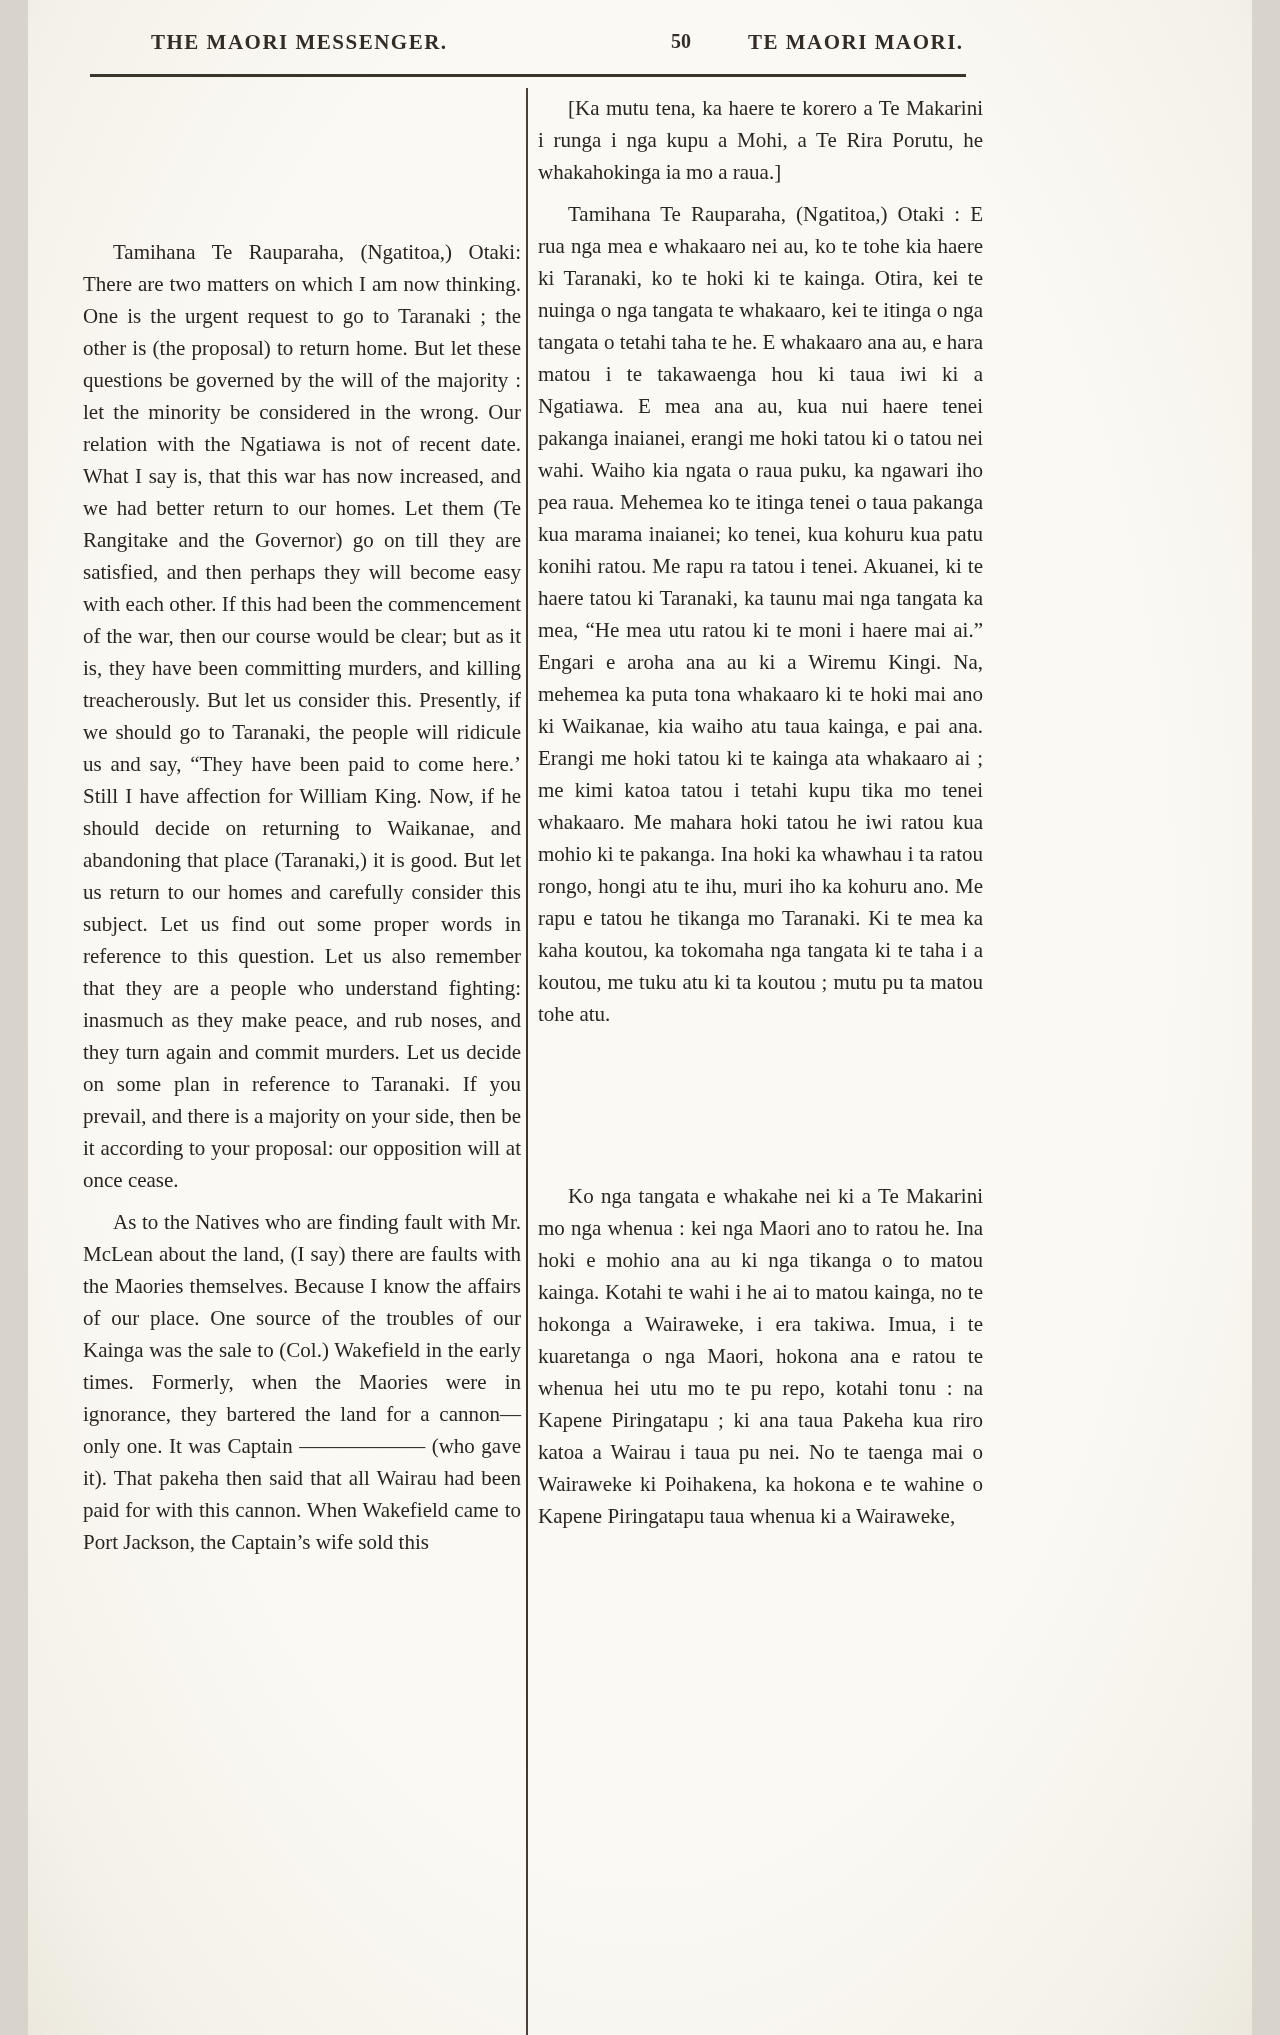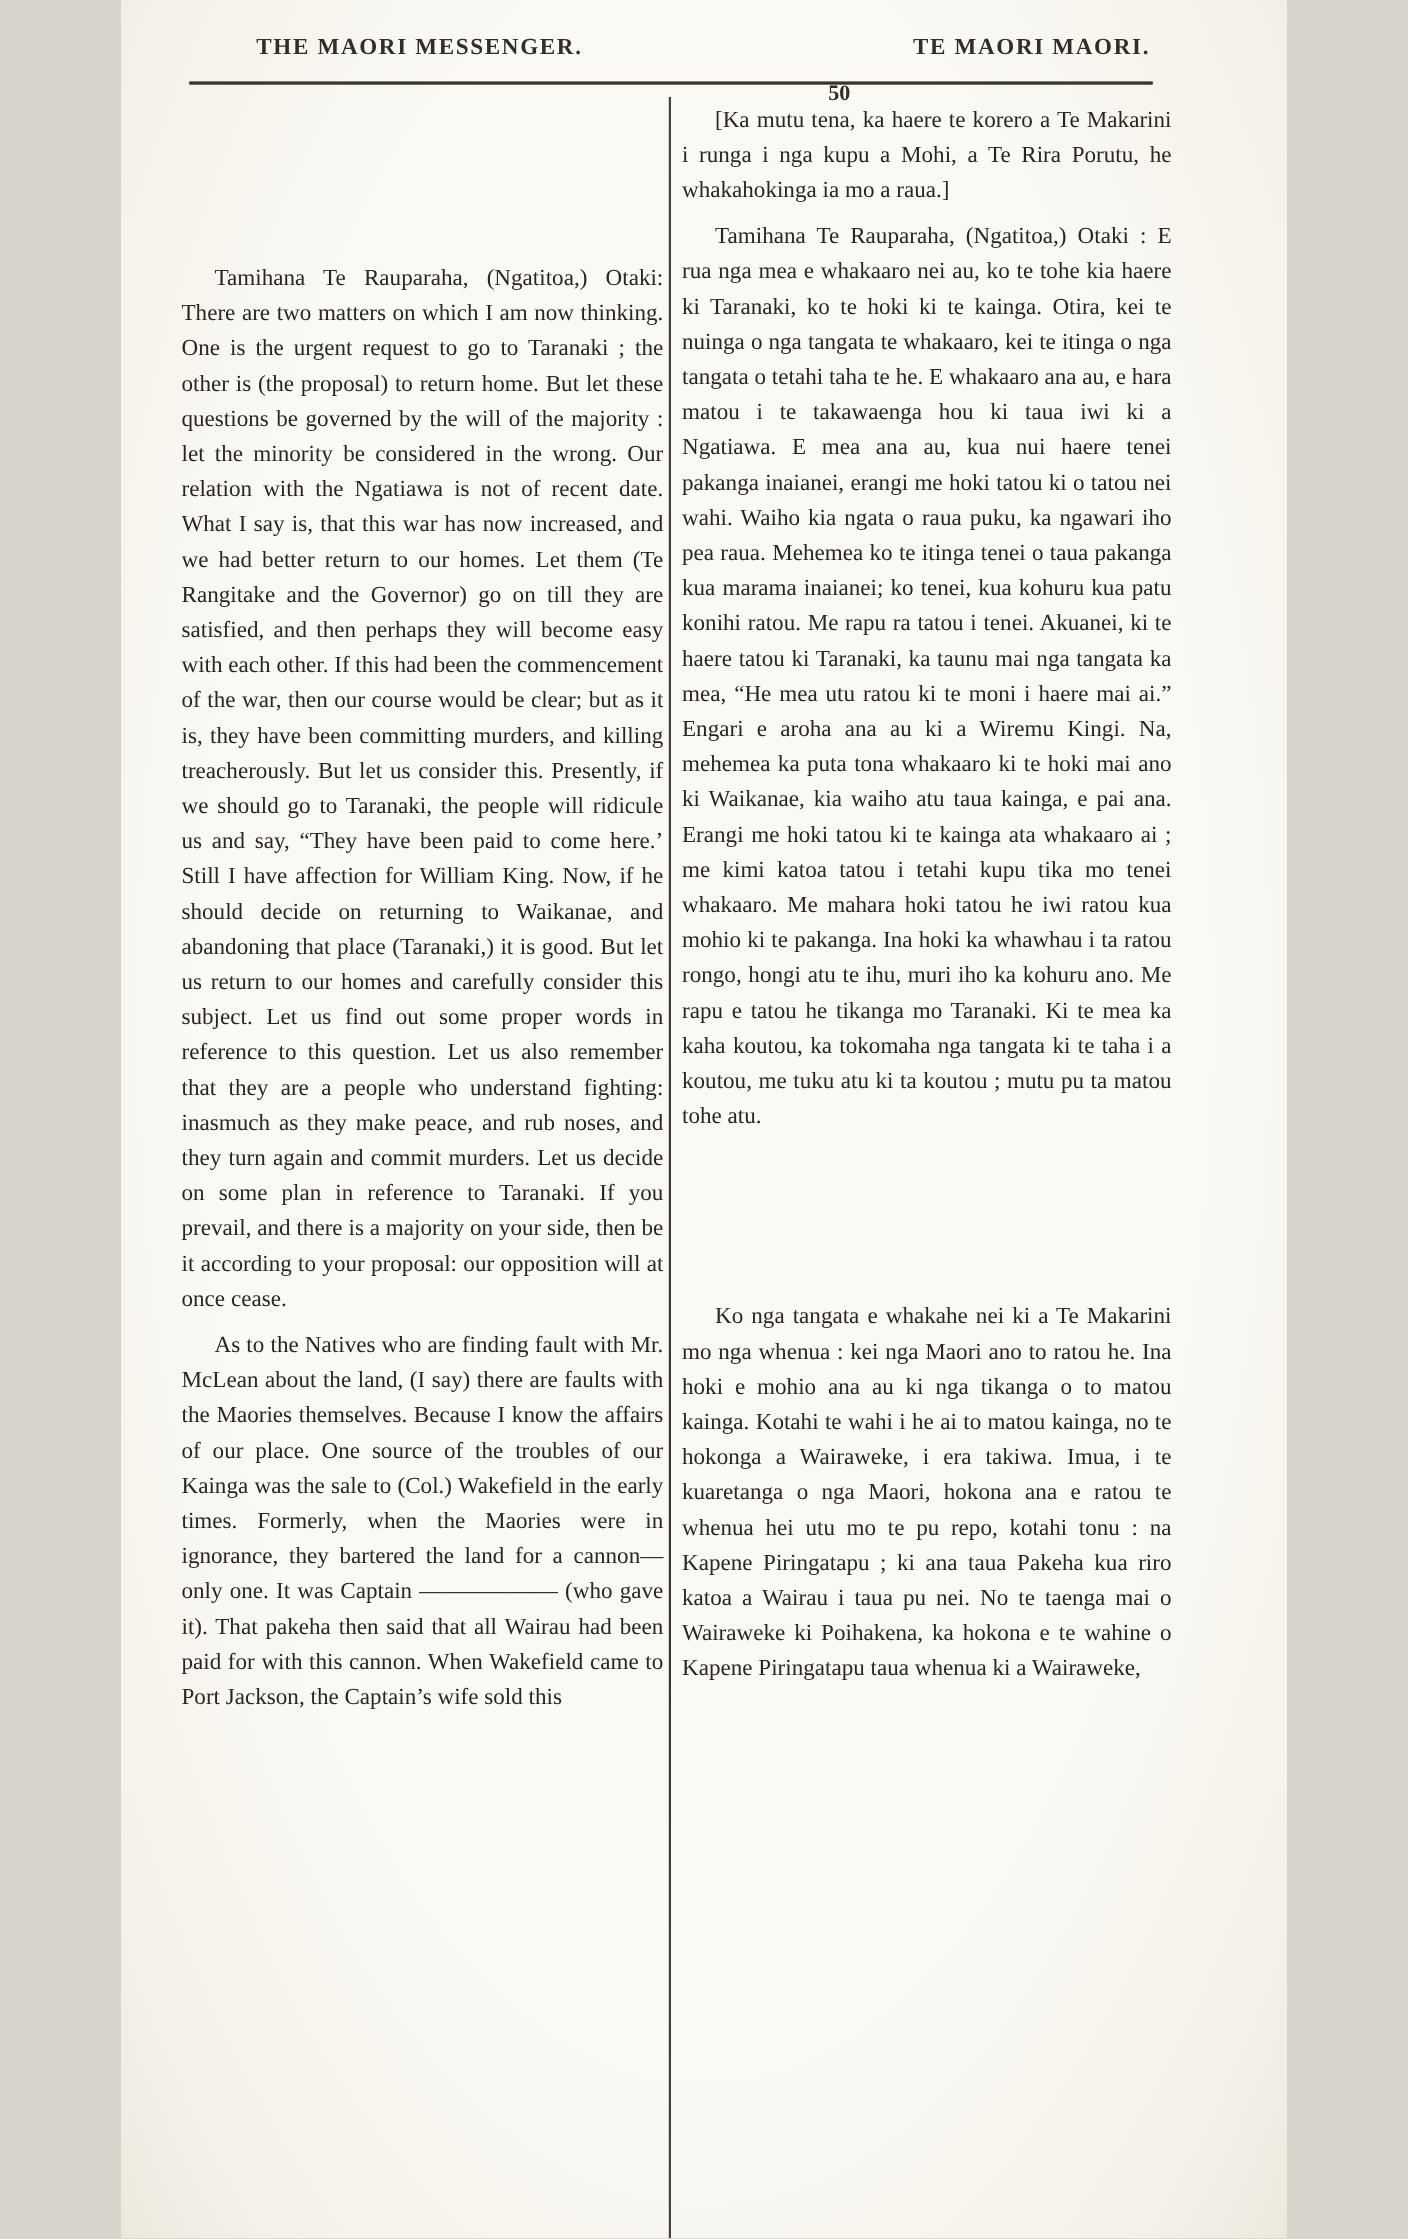--- a/index.html
+++ b/index.html
@@ -3,21 +3,21 @@
 <meta charset="utf-8">
 <style>
   html, body {
     margin: 0;
     padding: 0;
     background: #d8d4cb;
     font-family: "Liberation Serif", "DejaVu Serif", serif;
   }
   .page {
     position: relative;
-    width: 1060px;
+    width: 1224px;
     height: 2035px;
     margin: 0 auto;
     background:
       radial-gradient(ellipse at 50% 45%, #fbf9f4 60%, #f4f1e9 88%, #ece8de 100%);
     color: #2b2520;
     overflow: hidden;
   }
   
   .masthead {
     position: absolute;
@@ -29,21 +29,21 @@
   .masthead .title {
     position: absolute;
     top: 0;
     font-weight: bold;
     font-size: 21px;
     letter-spacing: 1.5px;
     white-space: nowrap;
     color: #332d26;
   }
   .masthead .title-left  { left: 68px; }
-  .masthead .page-num    { position: absolute; left: 588px; top: 0; font-weight: bold; font-size: 20px; color: #332d26; margin-top: 44px; }
+  .masthead .page-num    { position: absolute; left: 588px; top: 0; font-weight: bold; font-size: 20px; color: #332d26; }
   .masthead .title-right { left: 665px; }
   .header-rule {
     position: absolute;
     top: 74px;
     left: 62px;
     width: 876px;
     height: 0;
     border-top: 3px solid #3b342b;
   }
   

